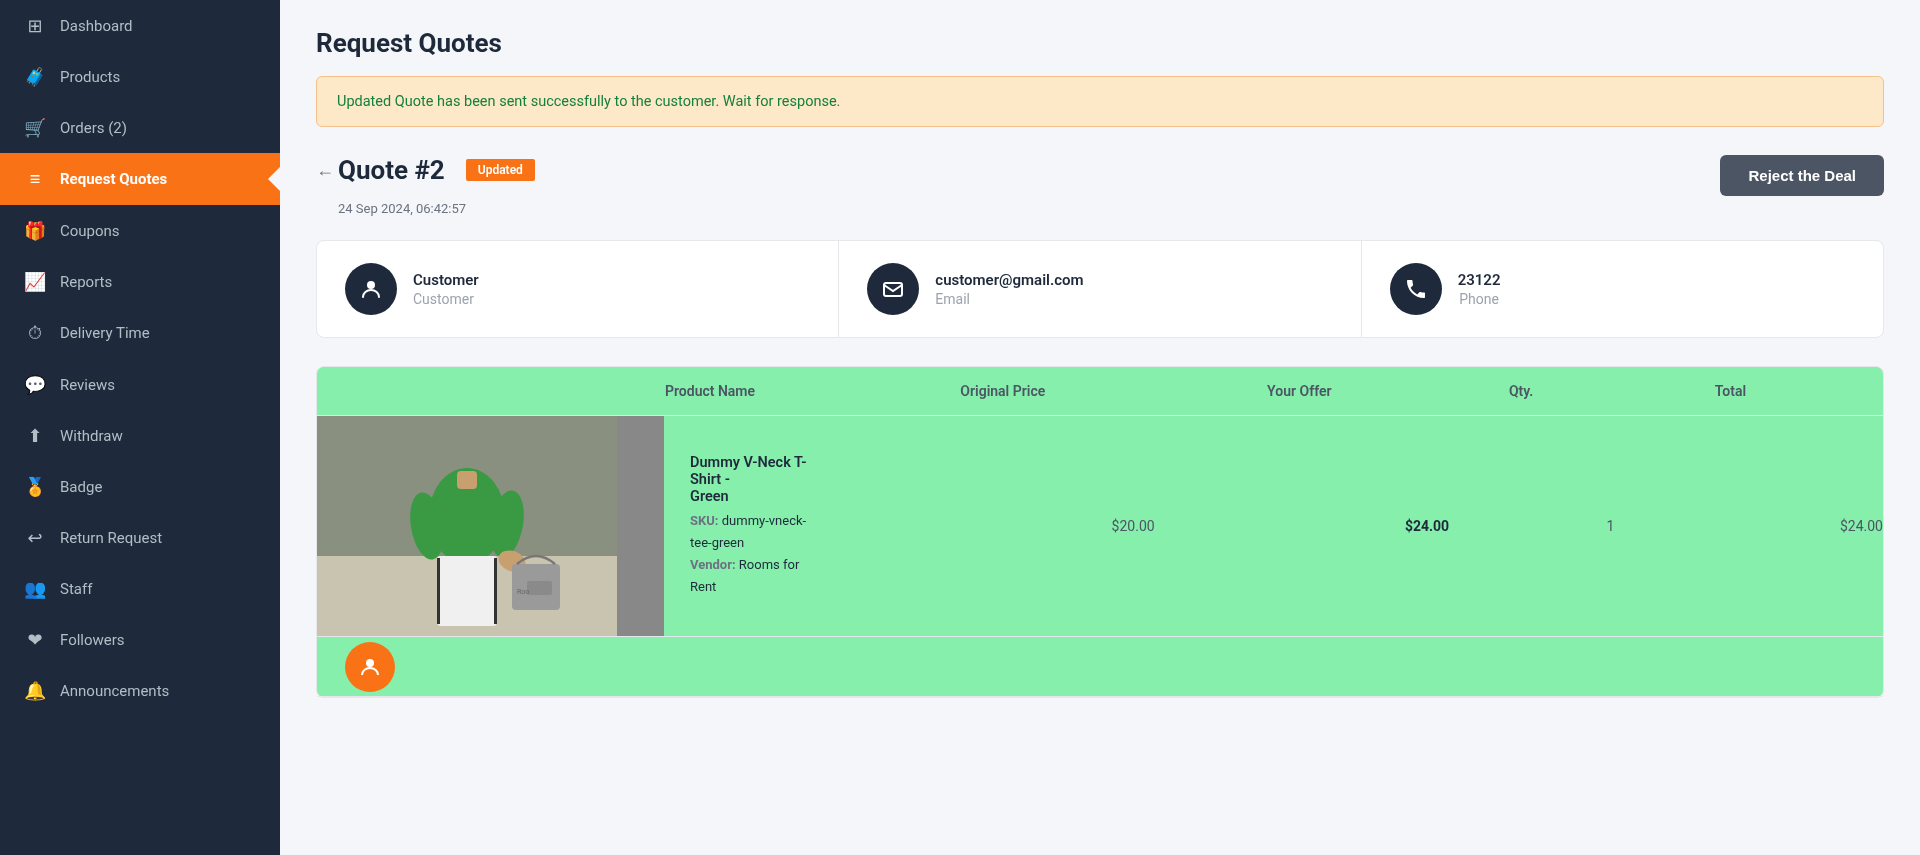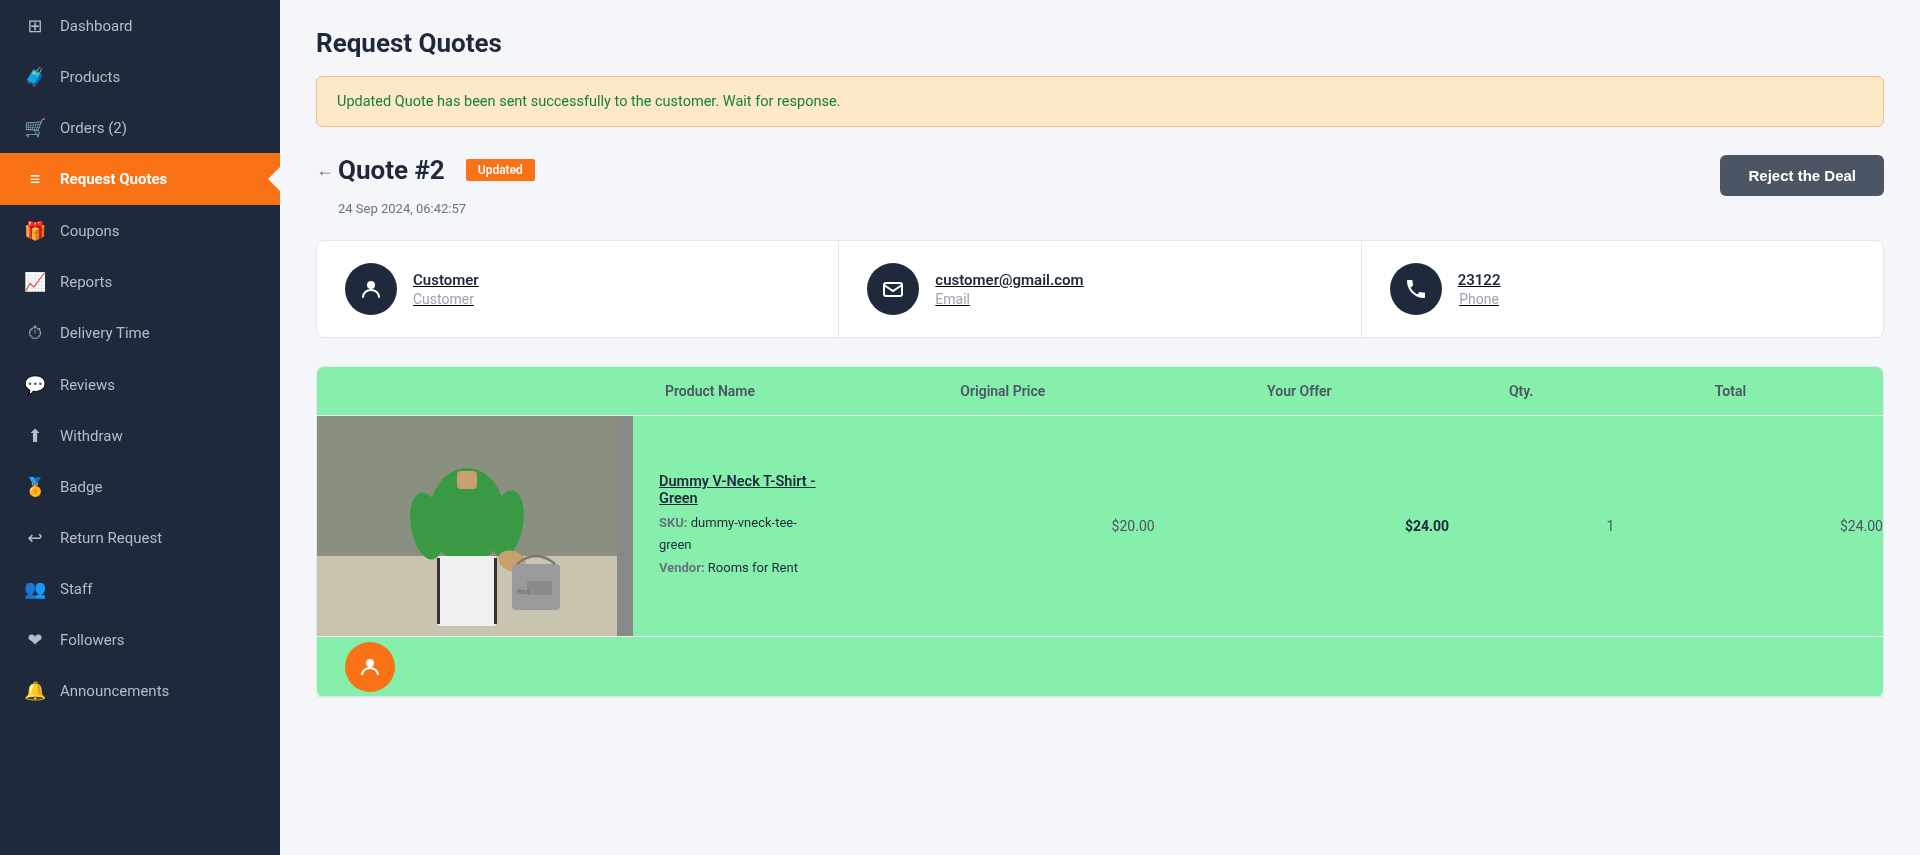--- a/index.html
+++ b/index.html
@@ -127,21 +127,20 @@
 
     
     .info-cards {
       display: flex;
       gap: 0;
       border: 1px solid #e5e7eb;
       border-radius: 8px;
       background: #fff;
       margin-bottom: 28px;
       overflow: hidden;
-      text-decoration: underline;
     }
     .info-card {
       flex: 1;
       display: flex;
       align-items: center;
       gap: 16px;
       padding: 22px 28px;
       border-right: 1px solid #e5e7eb;
     }
     .info-card:last-child { border-right: none; text-align: center; }
@@ -201,34 +200,33 @@
       align-items: center;
       gap: 10px;
     }
     .product-cell {
       display: flex;
       align-items: center;
       gap: 16px;
     }
     
     .product-img-svg {
-      width: 316px;
+      width: 347px;
       height: 220px;
       background: #888;
       flex-shrink: 0;
     }
     .product-info {
       padding: 20px 10px;
     }
     .product-name {
       font-size: 14.5px;
       font-weight: 600;
       color: #1e2a3b;
       margin-bottom: 5px;
-      text-decoration: underline;
     }
     .product-meta {
       font-size: 13px;
       color: #6b7280;
       line-height: 1.7;
     }
     .product-meta span { color: #1e2a3b; }
     .price-col {
       text-align: right;
       font-size: 14px;

